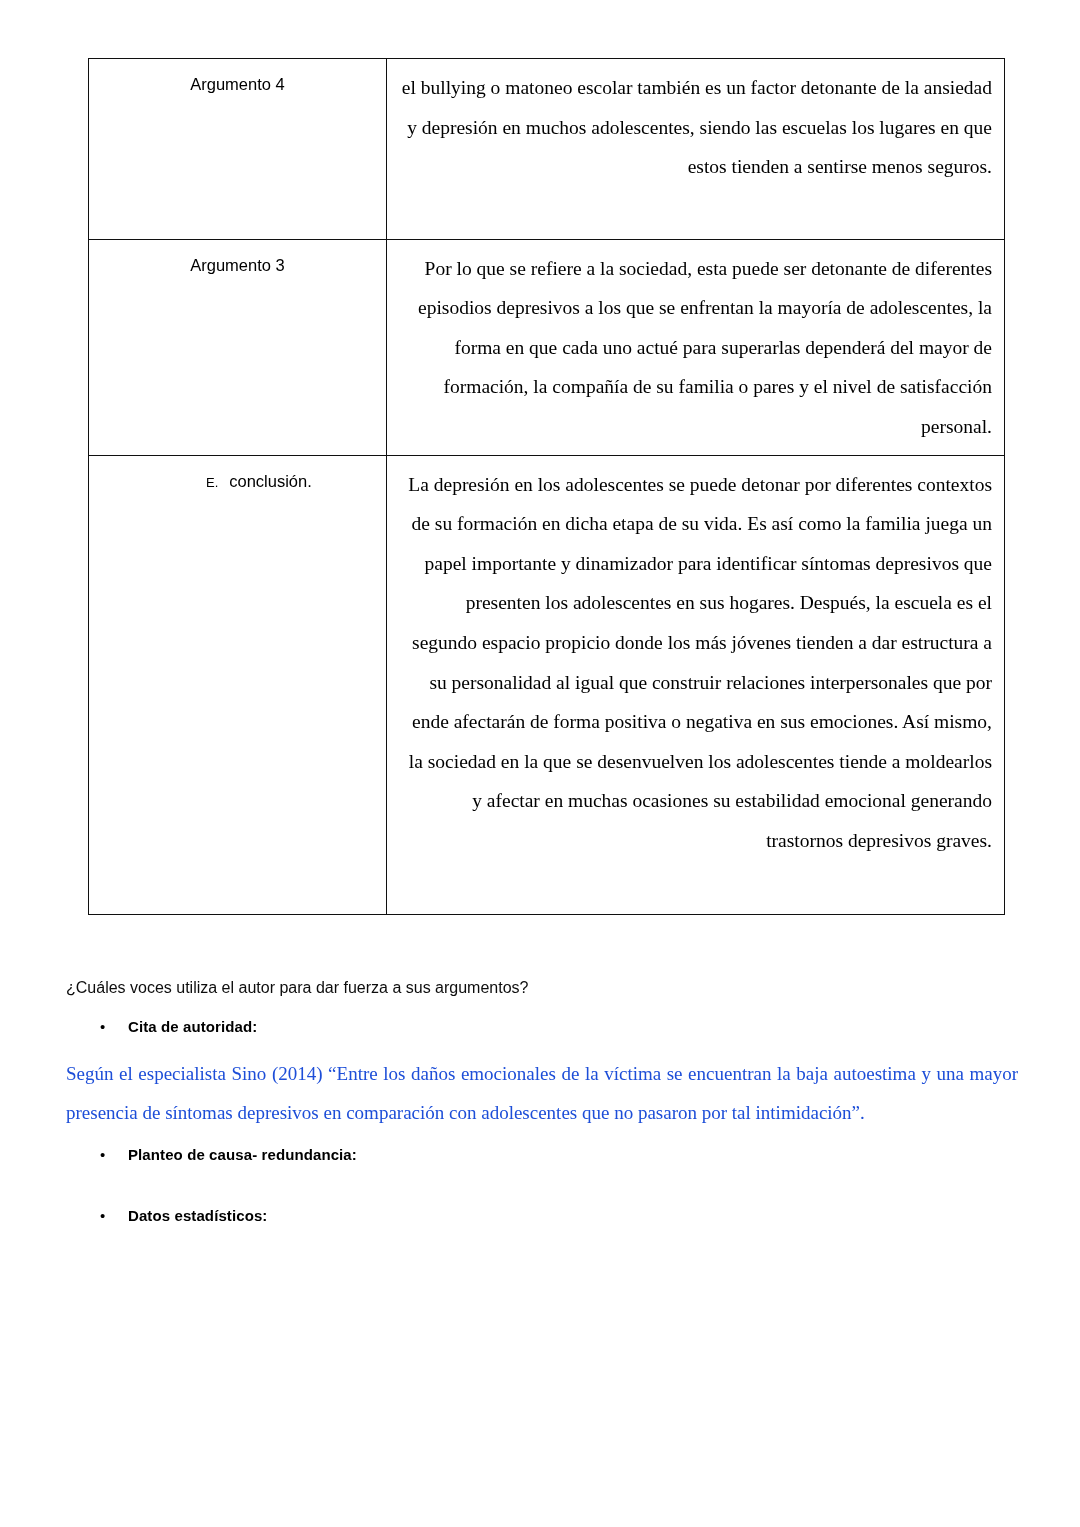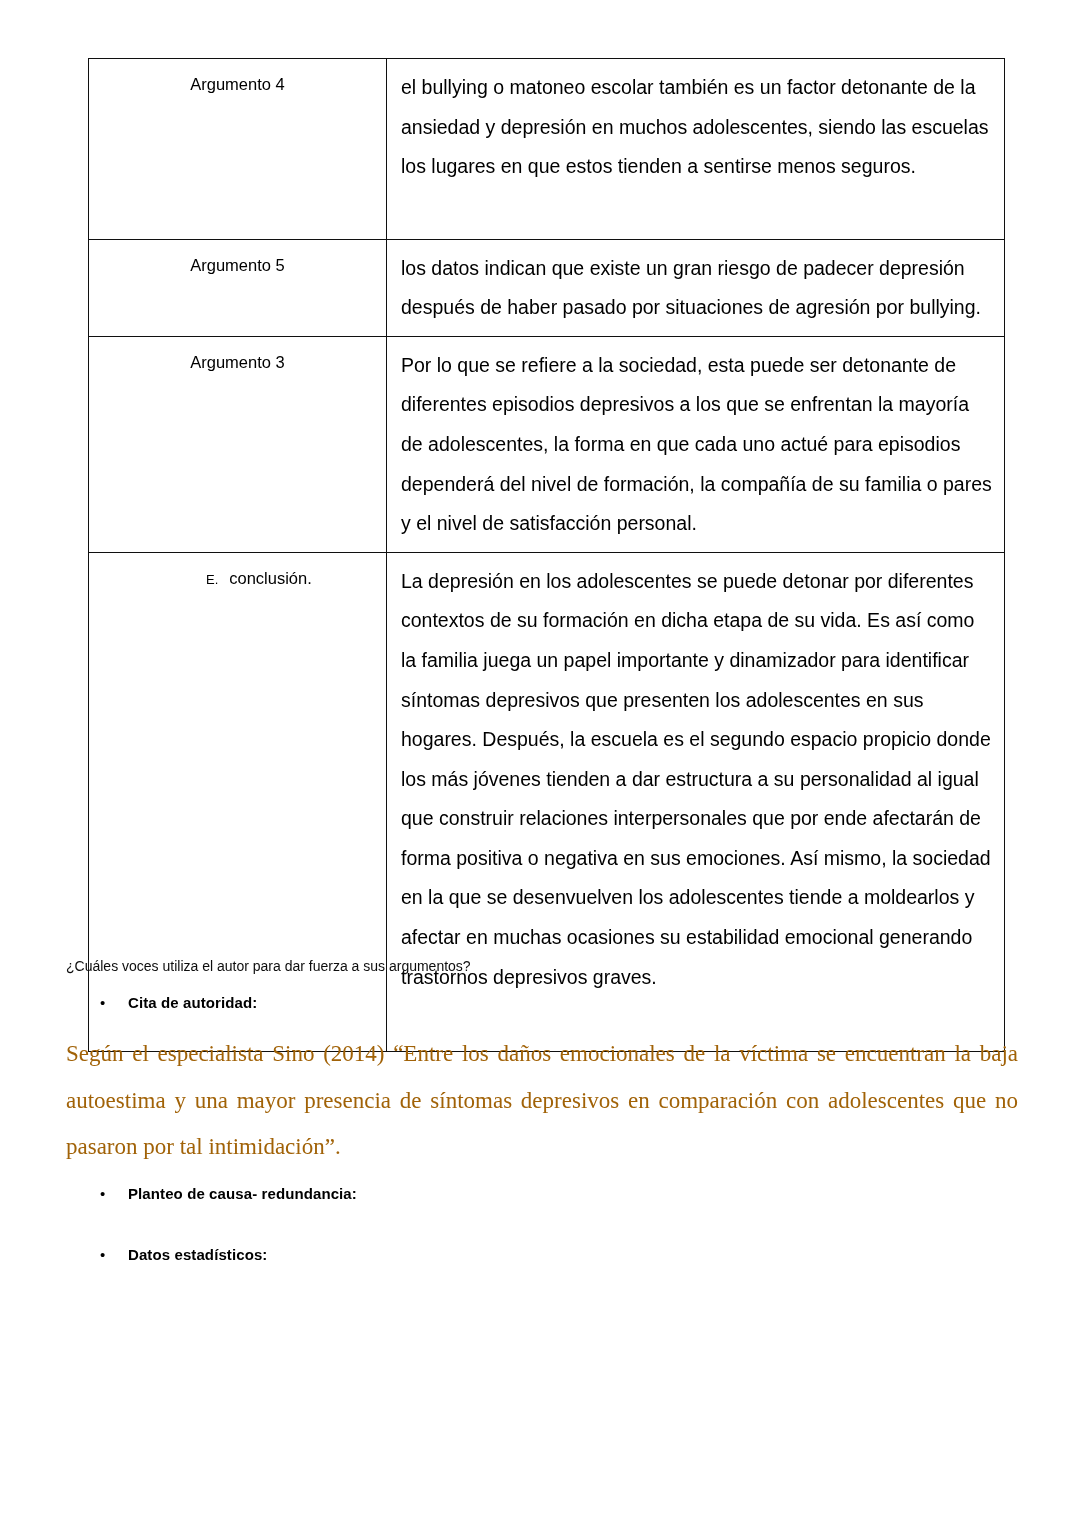--- a/index.html
+++ b/index.html
@@ -44,54 +44,55 @@
     text-align: center;
     padding-left: 42px;
   }
   .label-cell .marker {
     font-size: 13px;
     display: inline-block;
     min-width: 34px;
   }
 
   .body-cell {
-    font-family: Liberation Sans, sans-serif;
+    font-family: Liberation Serif, serif;
     font-size: 19.5px;
     color: #000;
     line-height: 2.03;
     padding: 9px 12px 8px 14px;
-    text-align: left;
+    text-align: right;
   }
 
   
   .row-a4 .body-cell { padding-bottom: 52px; }
   .row-conc .body-cell { padding-bottom: 54px; }
 
   
   .after {
     position: absolute;
     left: 66px;
     top: 952px;
     width: 952px;
   }
   p { margin: 0; }
 
   .sans-para {
     font-family: "Liberation Sans", sans-serif;
-    font-size: 14px;
+    font-size: 16px;
     color: #0d0d0d;
     line-height: 2.0;
     text-align: left;
+    margin-top: 20px;
   }
   .q-line { margin-bottom: 6px; }
 
   .serif-para {
     font-family: "Liberation Serif", serif;
-    font-size: 23px;
-    color: #a16207;
+    font-size: 19px;
+    color: #1d4ed8;
     line-height: 2.03;
     text-align: justify;
   }
 
   .bullet-row {
     display: flex;
     align-items: baseline;
     margin: 14px 0 8px 0;
     padding-left: 34px;
   }
@@ -123,35 +124,27 @@
     <tbody>
       <tr class="row-a4">
         <td class="col-label">
           <div class="label-cell">Argumento 4</div>
         </td>
         <td class="col-body">
           <div class="body-cell">el bullying o matoneo escolar también es un factor detonante de la ansiedad y depresión en muchos adolescentes, siendo las escuelas los lugares en que estos tienden a sentirse menos seguros.</div>
         </td>
       </tr>
 
-      <tr class="row-a5">
-        <td class="col-label">
-          <div class="label-cell">Argumento 5</div>
-        </td>
-        <td class="col-body">
-          <div class="body-cell">los datos indican que existe un gran riesgo de padecer depresión después de haber pasado por situaciones de agresión por bullying.</div>
-        </td>
-      </tr>
 
       <tr class="row-a6">
         <td class="col-label">
           <div class="label-cell">Argumento 3</div>
         </td>
         <td class="col-body">
-          <div class="body-cell">Por lo que se refiere a la sociedad, esta puede ser detonante de diferentes episodios depresivos a los que se enfrentan la mayoría de adolescentes, la forma en que cada uno actué para episodios dependerá del nivel de formación, la compañía de su familia o pares y el nivel de satisfacción personal.</div>
+          <div class="body-cell">Por lo que se refiere a la sociedad, esta puede ser detonante de diferentes episodios depresivos a los que se enfrentan la mayoría de adolescentes, la forma en que cada uno actué para superarlas dependerá del mayor de formación, la compañía de su familia o pares y el nivel de satisfacción personal.</div>
         </td>
       </tr>
 
       <tr class="row-conc">
         <td class="col-label">
           <div class="label-cell listy"><span class="marker">E.</span><span>conclusión.</span></div>
         </td>
         <td class="col-body">
           <div class="body-cell">La depresión en los adolescentes se puede detonar por diferentes contextos de su formación en dicha etapa de su vida. Es así como la familia juega un papel importante y dinamizador para identificar síntomas depresivos que presenten los adolescentes en sus hogares. Después, la escuela es el segundo espacio propicio donde los más jóvenes tienden a dar estructura a su personalidad al igual que construir relaciones interpersonales que por ende afectarán de forma positiva o negativa en sus emociones. Así mismo, la sociedad en la que se desenvuelven los adolescentes tiende a moldearlos y afectar en muchas ocasiones su estabilidad emocional generando trastornos depresivos graves.</div>
         </td>

